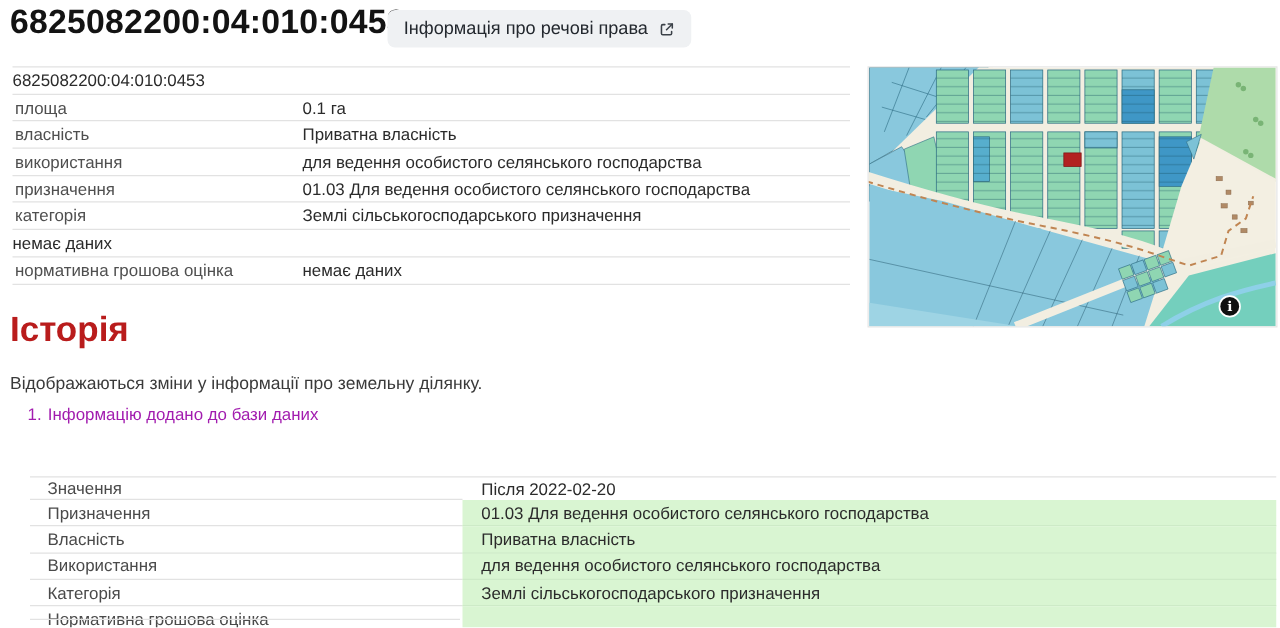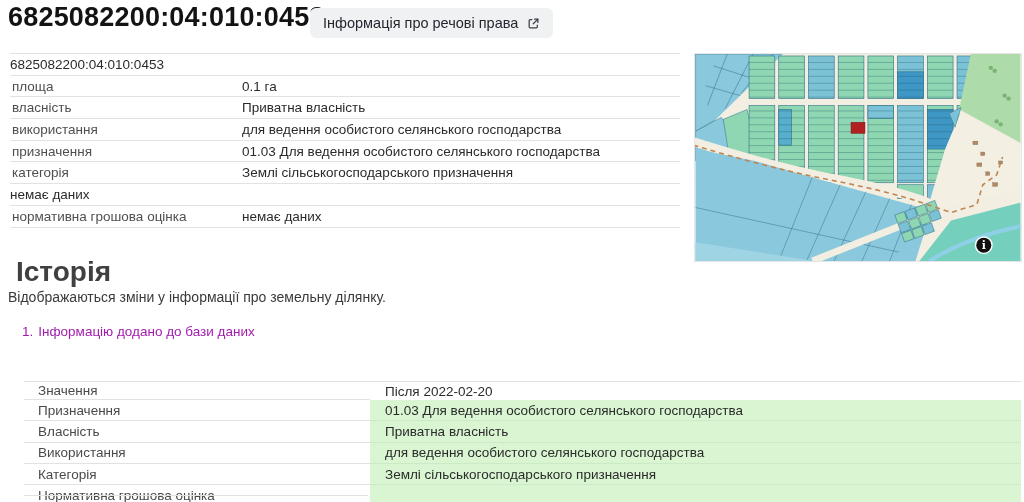--- a/index.html
+++ b/index.html
@@ -19,22 +19,22 @@
   .prow{display:flex;align-items:center;height:20.7px;border-bottom:1px solid #e2e2e2;font-size:13.5px;}
   .plabel{width:230px;color:#4f4f4f;padding-left:2px;flex:none;}
   .pvalue{flex:1;color:#2b2b2b;}
 
   
   .map{position:absolute;left:694px;top:53px;width:328px;height:209px;box-sizing:border-box;
        border:1px solid #e6e6e6;cursor:grab;}
   .map svg{display:block;}
 
   
-  .history-heading{position:absolute;left:8px;top:248px;margin:8px;font-size:28px;font-weight:700;color:#404040;}
-  .history-desc{position:absolute;left:8px;top:289px;margin:0;font-size:14px;color:#3a3a3a;}
+  .history-heading{position:absolute;left:8px;top:248px;margin:0;font-size:28px;font-weight:700;color:#b91c1c;}
+  .history-desc{position:absolute;left:8px;top:298px;margin:0;font-size:14px;color:#3a3a3a;}
   .hitem-title{position:absolute;left:22px;top:324px;font-size:13.5px;color:#a21caf;}
   .hitem-title .num{margin-right:5px;}
 
   .htable{position:absolute;left:24px;top:341px;width:997px;margin-top:40px;}
   .hheader{display:flex;height:18px;border-top:1px solid #e2e2e2;font-size:13.5px;}
   .hlabel{width:346px;flex:none;box-sizing:border-box;padding-left:14px;color:#4a4a4a;
           display:flex;align-items:center;border-bottom:1px solid #e2e2e2;}
   .hvalue{flex:1;box-sizing:border-box;padding-left:15px;color:#2b2b2b;display:flex;align-items:center;}
   .hrow{display:flex;height:21.3px;font-size:13.5px;}
   .hrow .hvalue{background:#d9f5d2;border-bottom:1px solid #cdeac7;}

